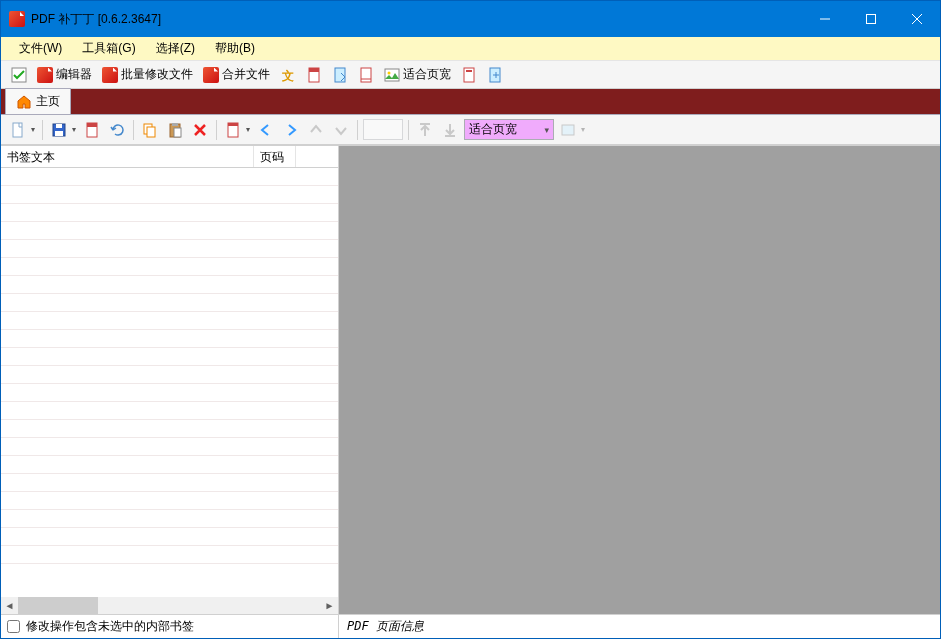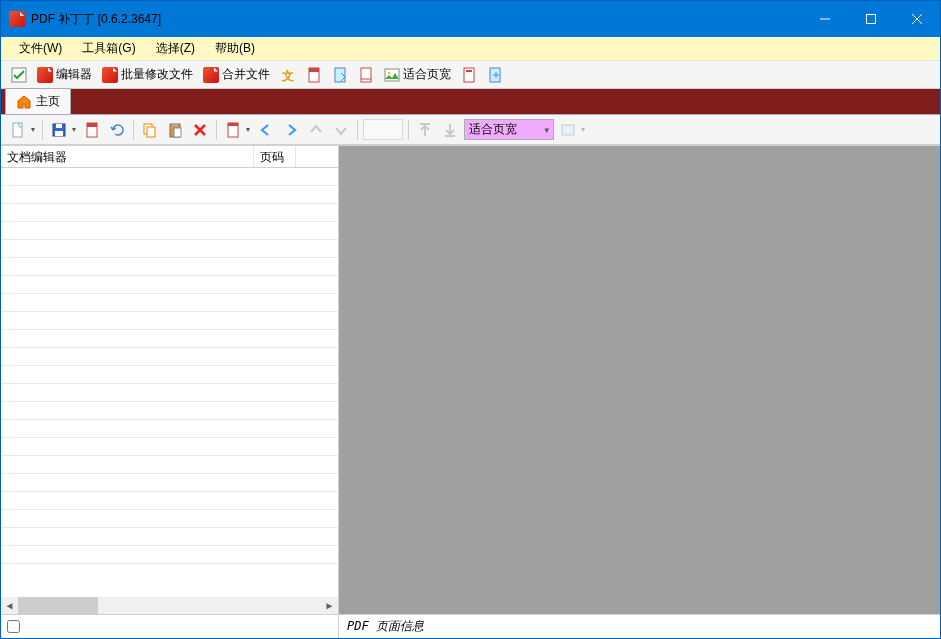--- a/index.html
+++ b/index.html
@@ -275,21 +275,21 @@
           </svg>
       </div>
       <div class="drop-arrow disabled">▾</div>
     </div>
   </div>
 
   <div class="content">
 
     <div class="left-panel">
       <div class="tree-header">
-        <div class="tree-col bookmark">文档编辑器</div>
+        <div class="tree-col bookmark">书签文本</div>
         <div class="tree-col page">页码</div>
         <div class="tree-col open">打开</div>
       </div>
       <div class="tree-body">
 
         <div class="tree-row"></div>
         <div class="tree-row"></div>
         <div class="tree-row"></div>
         <div class="tree-row"></div>
         <div class="tree-row"></div>
@@ -313,20 +313,21 @@
       </div>
       <div class="hscroll">
         <div class="arrow">◄</div>
         <div class="track">
             <div class="thumb"></div>
           </div>
         <div class="arrow">►</div>
       </div>
       <div class="check-row">
         <input type="checkbox" style="">
+        <span>修改操作包含未选中的内部书签</span>
       </div>
     </div>
 
     <div class="right-panel">
       <div class="viewer"></div>
       <div class="status-row">PDF 页面信息</div>
     </div>
   </div>
 
 </div>

